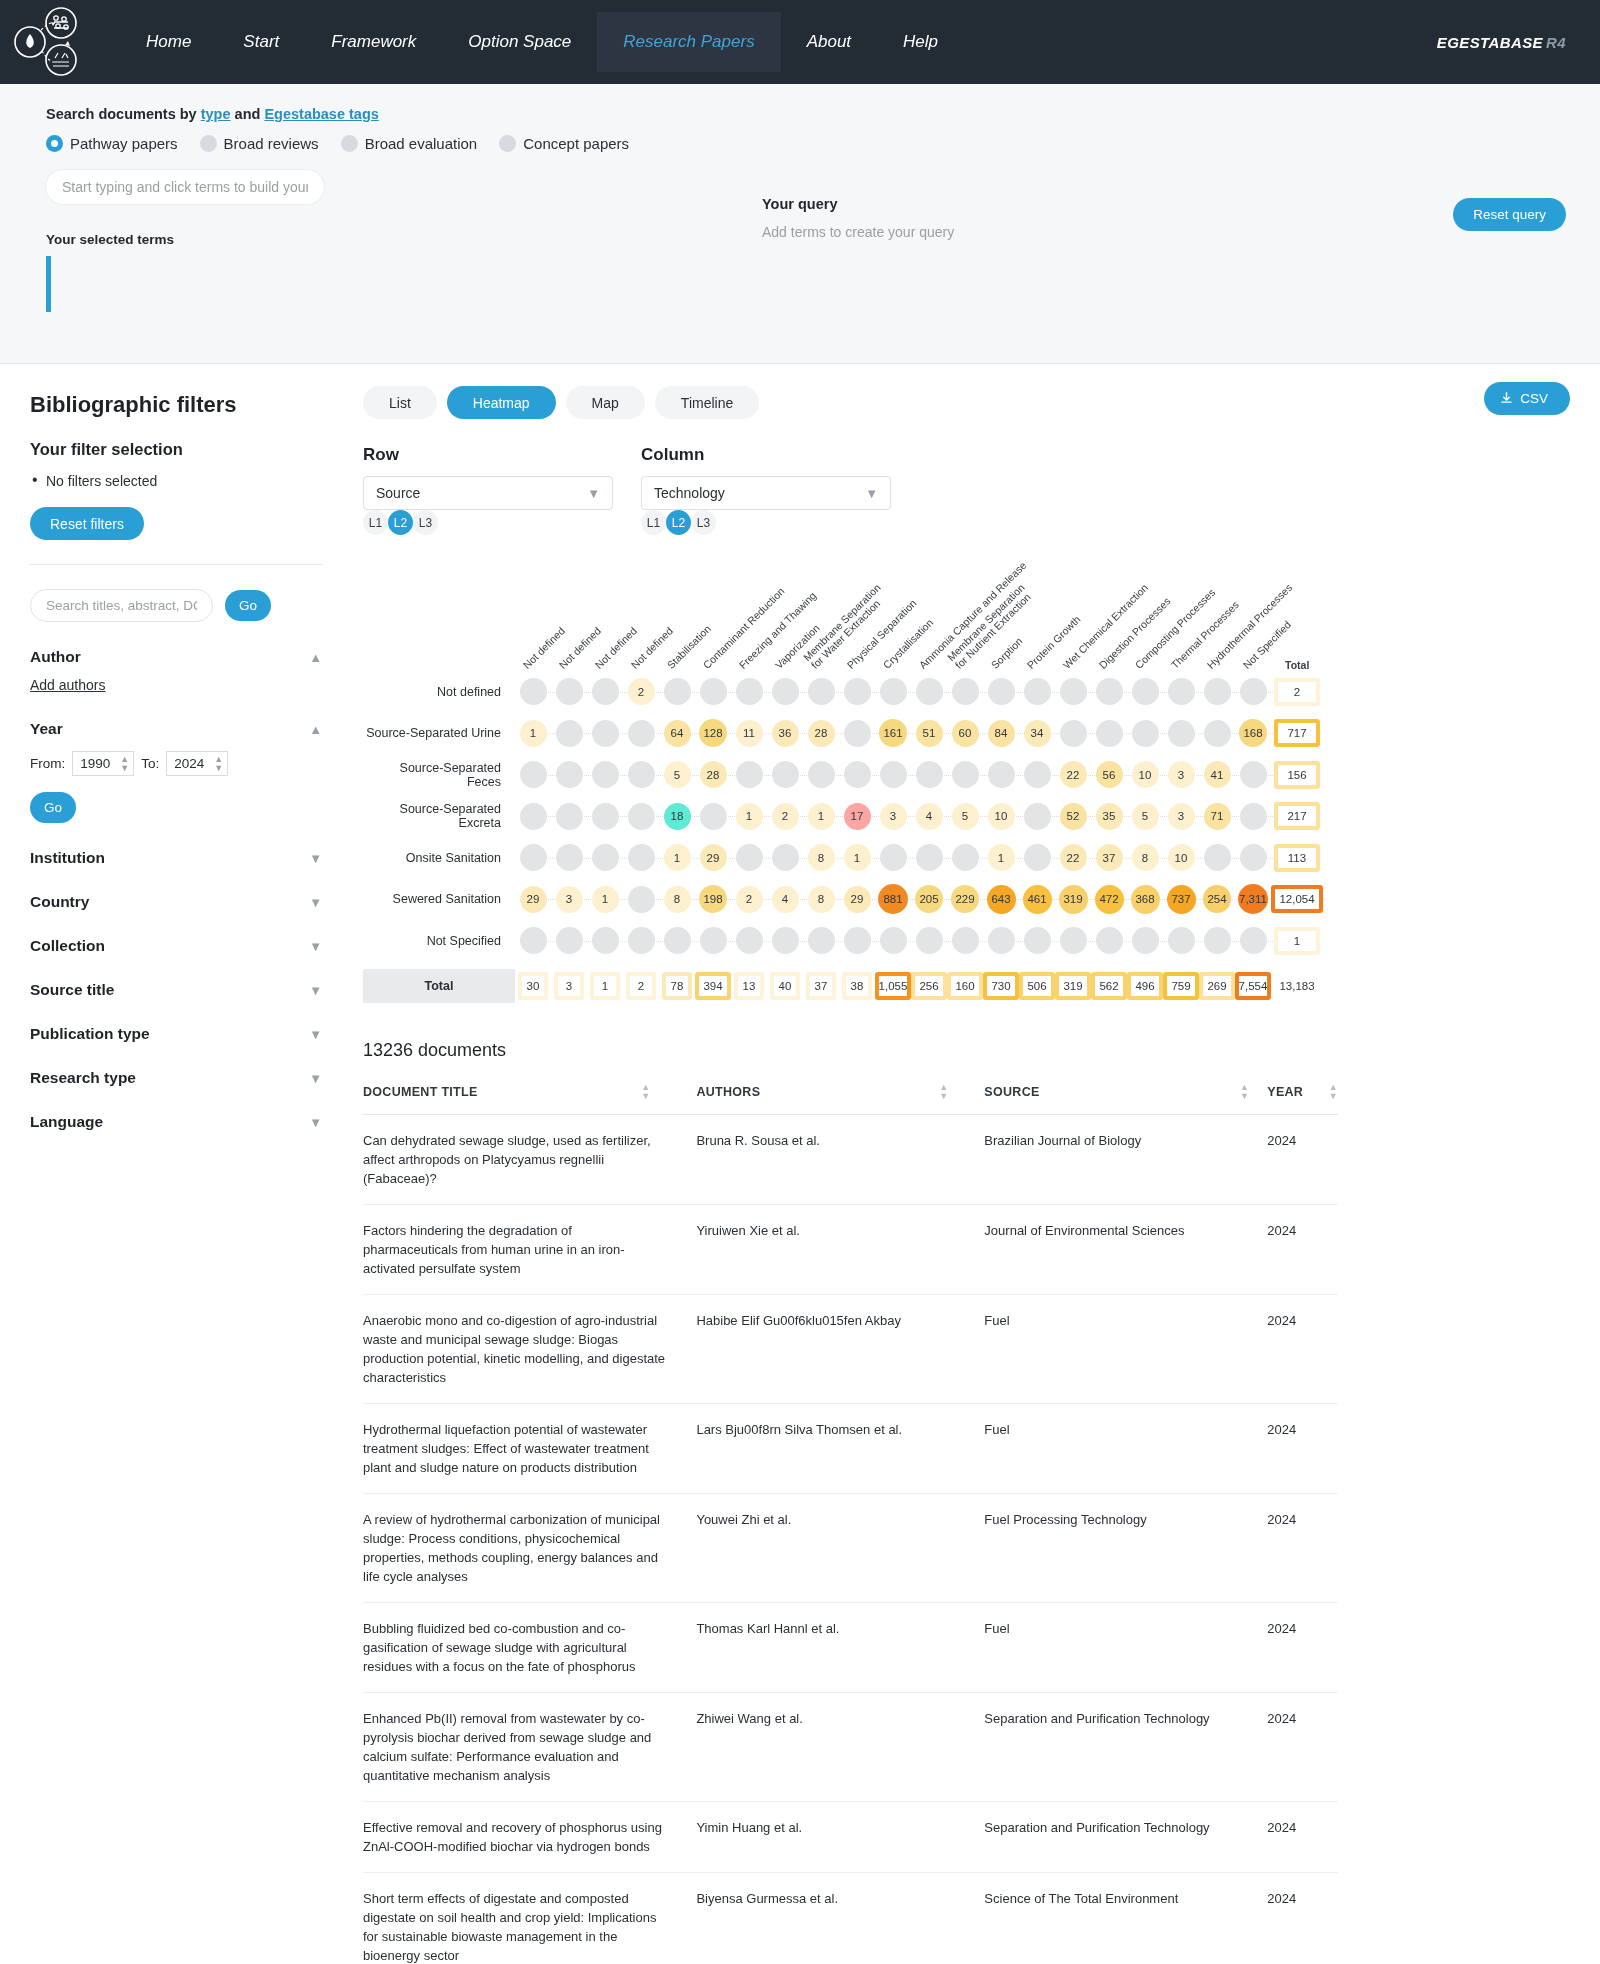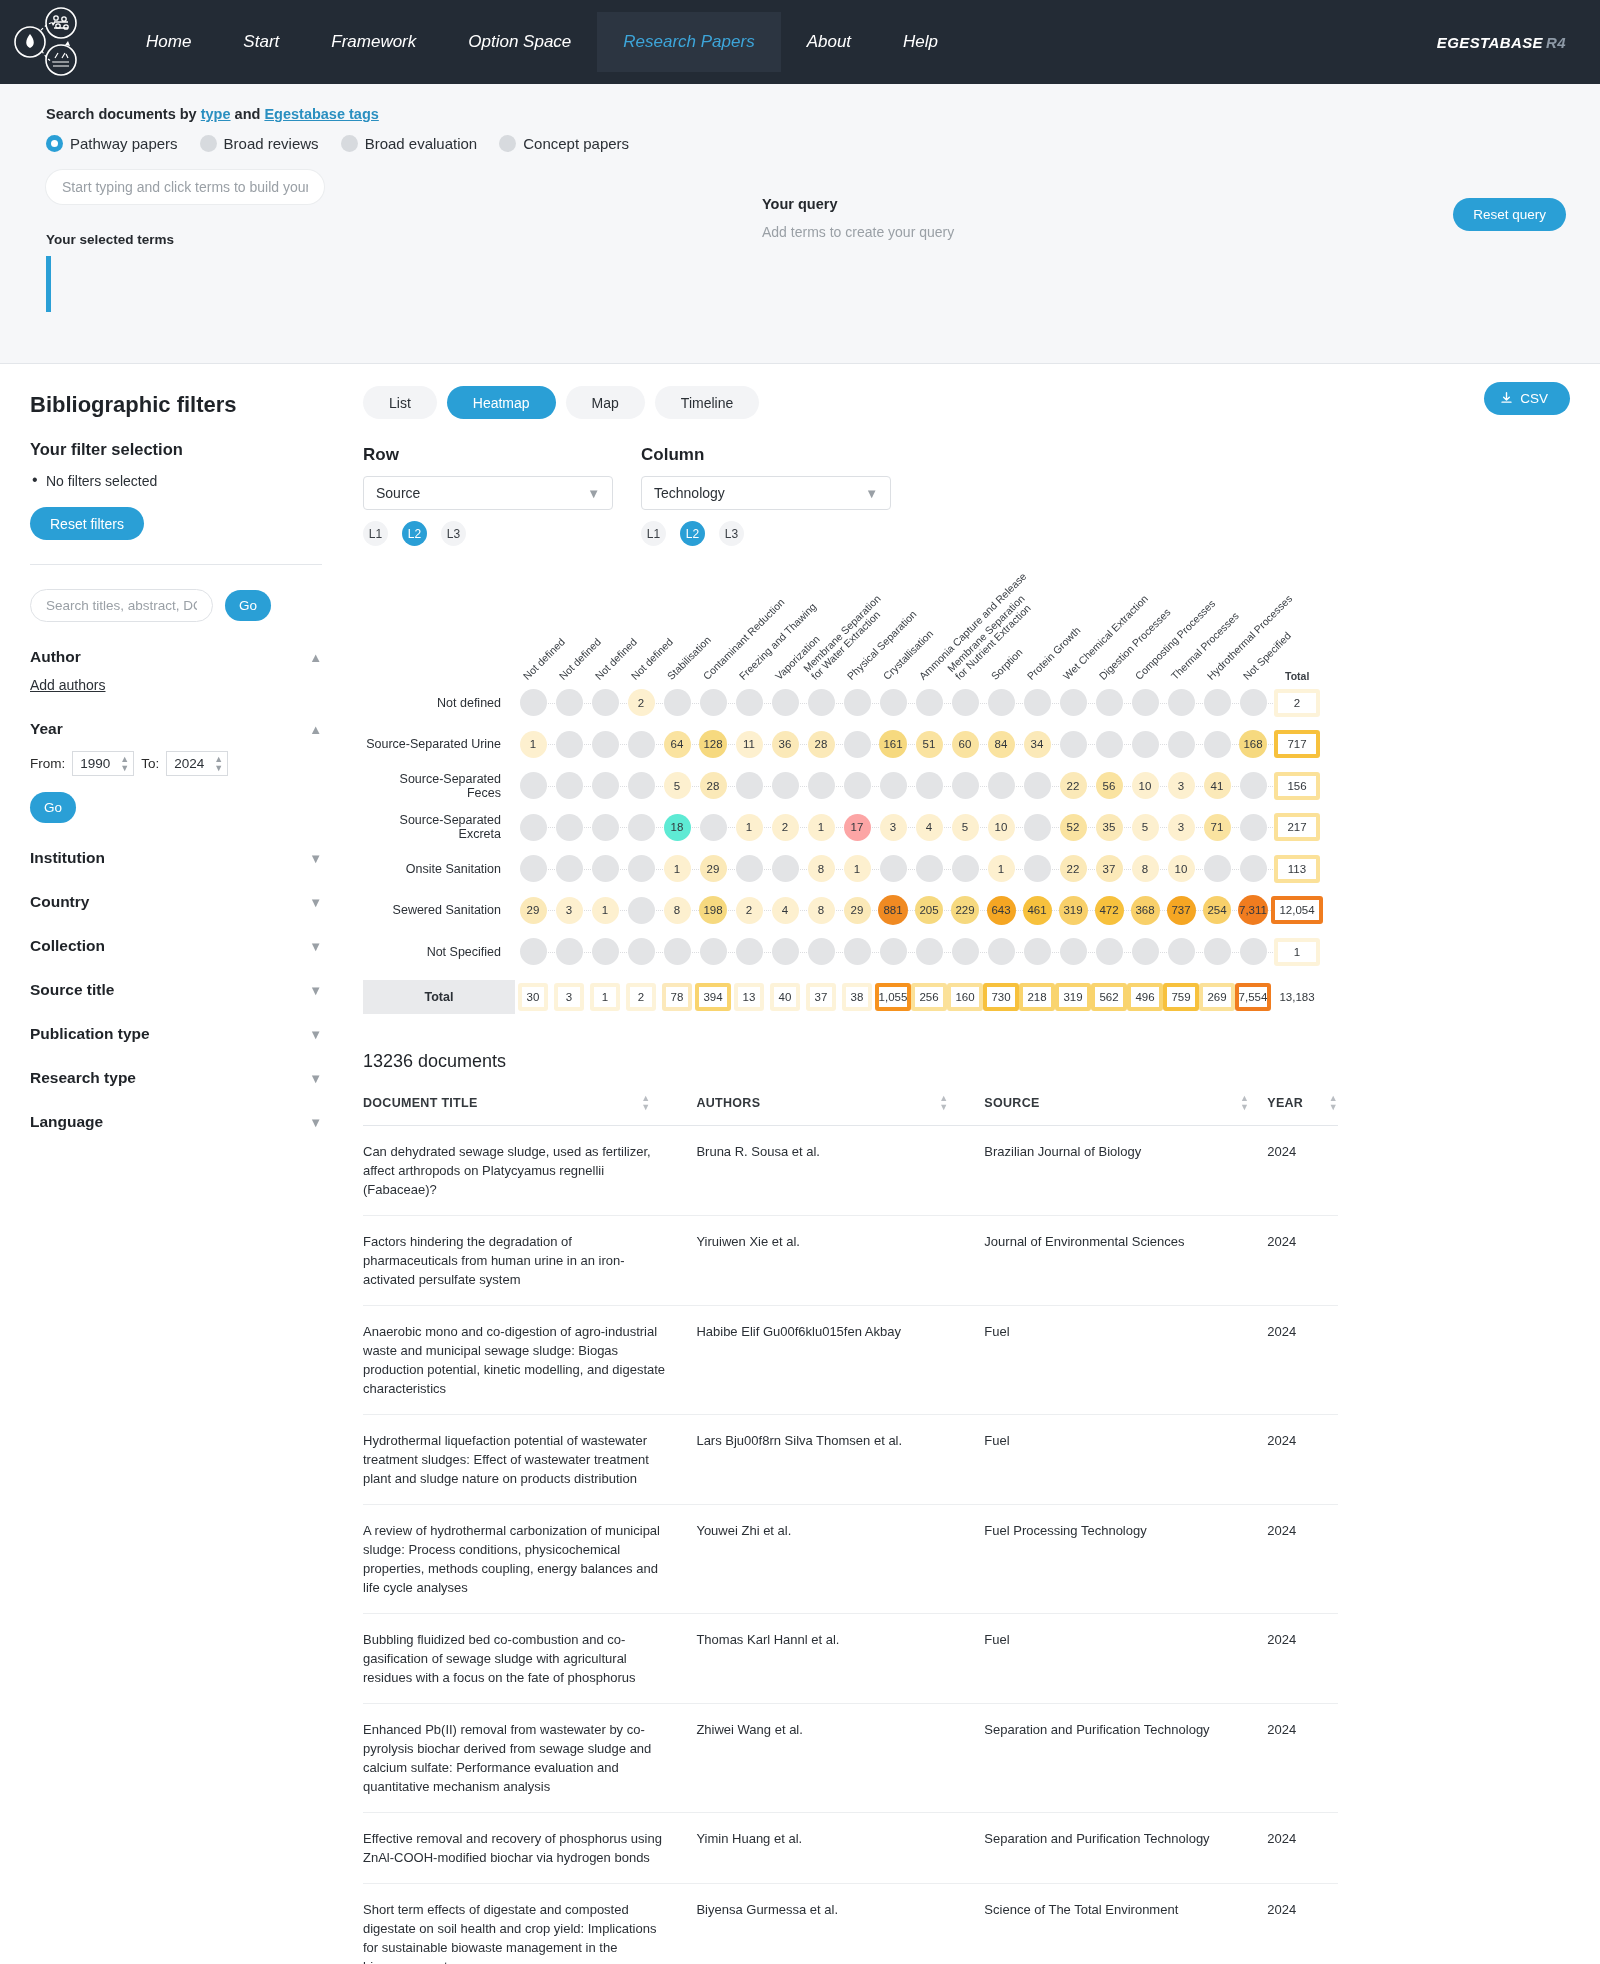--- a/index.html
+++ b/index.html
@@ -149,21 +149,21 @@
 
   
   .rc-wrap { display:flex; gap:28px; margin:26px 0 0 5px; }
   .rc-block { width:250px; }
   .rc-h { font-size:17px; font-weight:700; color:#1f2328; }
   .rc-select {
     margin-top:11px; height:34px; border:1px solid #dcdfe3; border-radius:4px;
     background:#fff; display:flex; align-items:center; justify-content:space-between;
     padding:0 12px; font-size:14px; color:#2b3036; cursor:pointer;
   }
-  .rc-levels { display:flex; gap:14px; margin-top:11px; }
+  .rc-levels { display:flex; gap:0; }
   .lvl {
     width:25px; height:25px; border-radius:50%;
     display:flex; align-items:center; justify-content:center;
     font-size:12px; color:#3a3f45; background:#f2f3f5; cursor:pointer;
   }
   .lvl.active { background:#2a9fd6; color:#fff; }
 
   
   .heatmap { margin:28px 0 0 5px; position:relative; }
   .hm-head { height:108px; position:relative; }
@@ -990,21 +990,21 @@
             <div class="hm-cell">
               <div class="tbox" style="background: rgb(255, 255, 255); border: 4px solid rgb(251, 225, 153); min-width: 30px;">256</div>
             </div>
             <div class="hm-cell">
               <div class="tbox" style="background: rgb(255, 255, 255); border: 4px solid rgb(251, 225, 153); min-width: 30px;">160</div>
             </div>
             <div class="hm-cell">
               <div class="tbox" style="background: rgb(255, 255, 255); border: 4px solid rgb(247, 193, 61); min-width: 30px;">730</div>
             </div>
             <div class="hm-cell">
-              <div class="tbox" style="background: rgb(255, 255, 255); border: 4px solid rgb(249, 212, 110); min-width: 30px;">218</div>
+              <div class="tbox" style="background: rgb(255, 255, 255); border: 4px solid rgb(249, 212, 110); min-width: 30px;">506</div>
             </div>
             <div class="hm-cell">
               <div class="tbox" style="background: rgb(255, 255, 255); border: 4px solid rgb(249, 212, 110); min-width: 30px;">319</div>
             </div>
             <div class="hm-cell">
               <div class="tbox" style="background: rgb(255, 255, 255); border: 4px solid rgb(249, 212, 110); min-width: 30px;">562</div>
             </div>
             <div class="hm-cell">
               <div class="tbox" style="background: rgb(255, 255, 255); border: 4px solid rgb(249, 212, 110); min-width: 30px;">496</div>
             </div>

